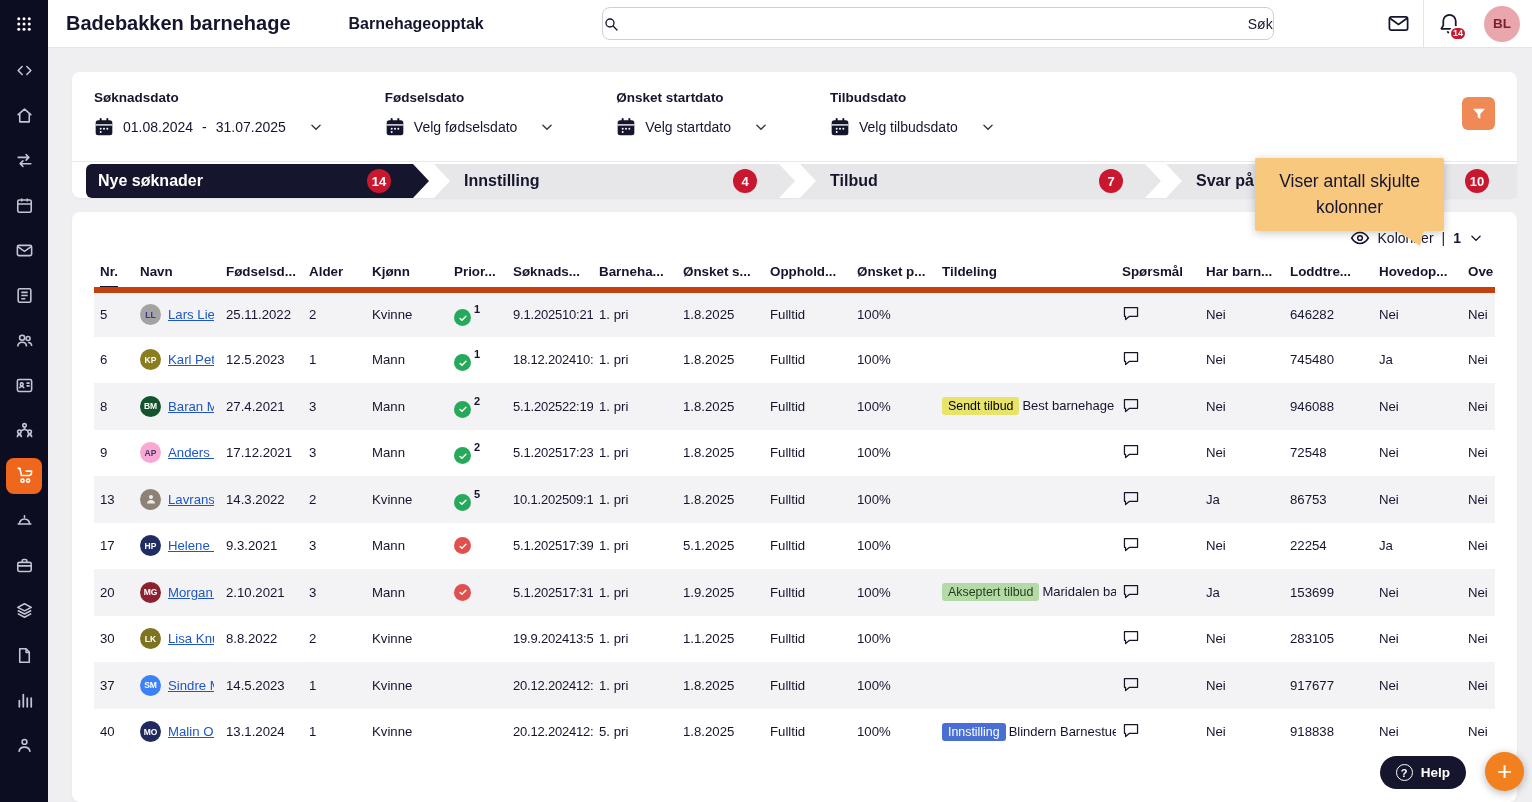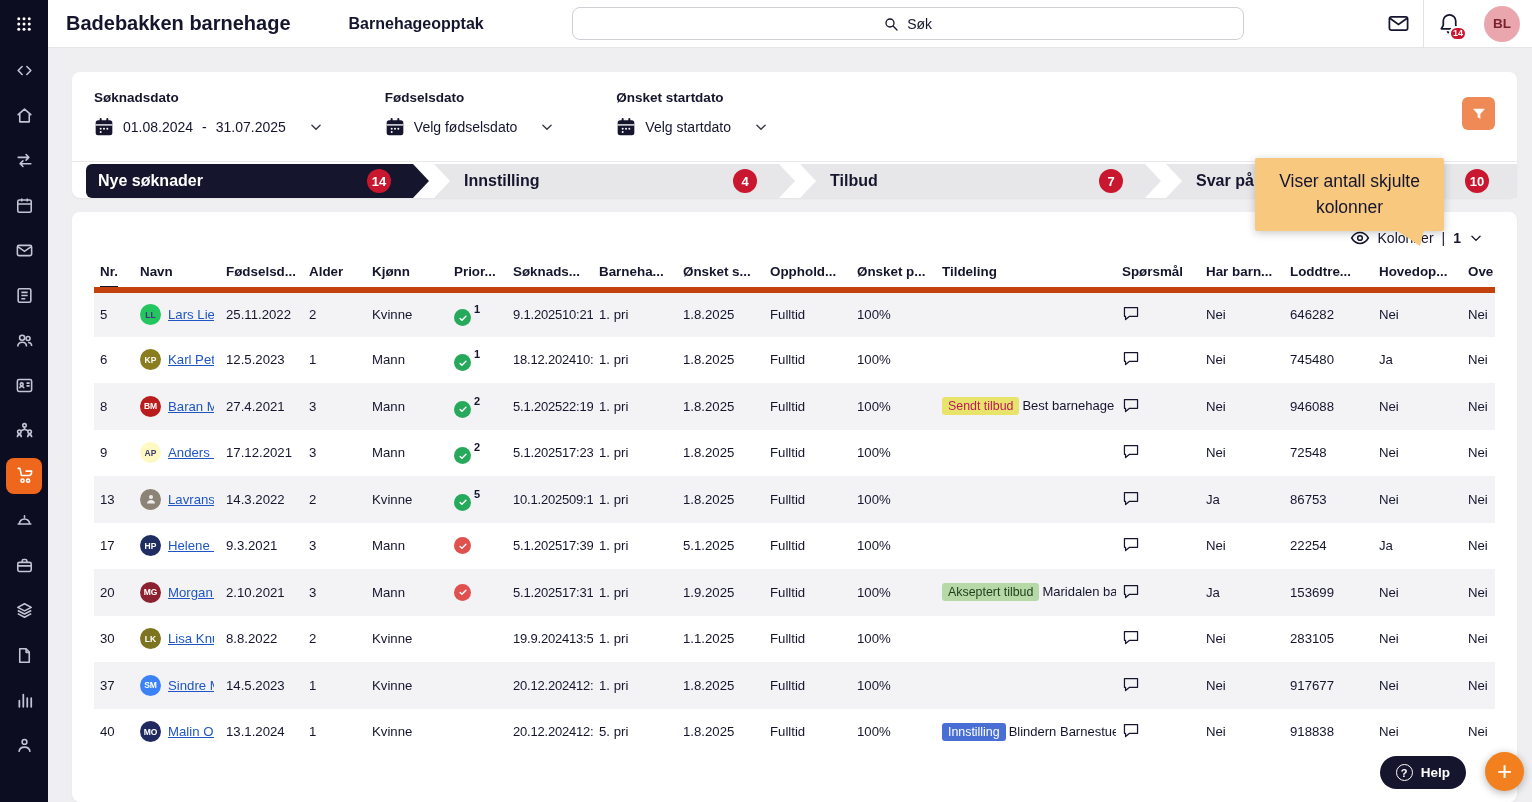--- a/index.html
+++ b/index.html
@@ -10,21 +10,21 @@
   .sidebar{width:48px;background:#0d0d22;display:flex;flex-direction:column;align-items:center;flex-shrink:0;z-index:20}
   .side-btn{width:48px;height:45px;display:flex;align-items:center;justify-content:center;color:#c2c6d4;cursor:pointer}
   .side-btn.top{height:48px;color:#fff}
   .side-btn .act{width:36px;height:36px;border-radius:8px;background:#ee671c;display:flex;align-items:center;justify-content:center;color:#fff}
 
   
   .main{flex:1;display:flex;flex-direction:column;min-width:0}
   .topbar{height:48px;background:#fff;border-bottom:1px solid #e5e5e8;display:flex;align-items:center;padding:0 12px 0 18px;flex-shrink:0}
   .app-title{font-size:20px;font-weight:700}
   .module-title{font-size:16px;font-weight:700;margin-left:58px}
-  .search{width:672px;height:33px;margin-left:88px;border:1.5px solid #cfd0d6;border-radius:8px;display:flex;align-items:center;justify-content:center;gap:8px;font-size:14px;color:#15152e;background:#fff;cursor:text}
+  .search{width:672px;height:33px;margin-left:118px;border:1.5px solid #cfd0d6;border-radius:8px;display:flex;align-items:center;justify-content:space-between;gap:8px;font-size:14px;color:#15152e;background:#fff;cursor:text}
   .top-icons{margin-left:auto;display:flex;align-items:center;gap:0;height:48px}
   .icon-btn{width:50px;height:48px;display:flex;align-items:center;justify-content:center;position:relative;cursor:pointer}
   .vdiv{width:1px;height:48px;background:#e3e3e7}
   .bell-badge{position:absolute;right:7px;bottom:7px;min-width:15px;height:15px;border-radius:8px;background:#c9172f;color:#fff;font-size:9px;font-weight:700;display:flex;align-items:center;justify-content:center;border:2px solid #fff;padding:0 2px}
   .avatar{width:36px;height:36px;border-radius:50%;background:#e9a6ad;color:#7a1f2e;font-size:13.5px;font-weight:700;display:flex;align-items:center;justify-content:center;margin-left:10px;cursor:pointer}
 
   
   .content{flex:1;overflow:hidden;padding:24px 15px 0 24px;display:flex;flex-direction:column}
   .card{background:#fff;border-radius:8px;box-shadow:0 1px 2px rgba(0,0,0,.05)}
 
@@ -55,21 +55,21 @@
   th span.sorted{border-bottom:2px solid #15152e;padding-bottom:7px}
   td{height:46.5px;padding:0 6px;white-space:nowrap;overflow:hidden}
   tr.alt{background:#f3f3f5}
   td:nth-child(7){font-size:13px;letter-spacing:-.2px}
   .nwrap{display:flex;align-items:center;gap:7px;overflow:hidden}
   .av{width:21px;height:21px;border-radius:50%;flex-shrink:0;display:flex;align-items:center;justify-content:center;font-size:8.5px;font-weight:700}
   .nlink{color:#1f56c4;text-decoration:underline;cursor:pointer;overflow:hidden;white-space:nowrap}
   .stat{width:17px;height:17px;border-radius:50%;display:inline-flex;align-items:center;justify-content:center;vertical-align:middle}
   .pnum{font-size:11px;font-weight:700;margin-left:3px;vertical-align:8px}
   .tag{display:inline-block;padding:2px 6px;border-radius:3px;font-size:12.4px;margin-right:3px}
-  .b-sent{background:#e8e36a;color:#be185d}
+  .b-sent{background:#e8e36a;color:#000000}
   .b-acc{background:#b6d9a8;color:#1e3d1a}
   .b-inn{background:#4a6fd4;color:#fff}
   .tag-txt{font-size:13px}
 
   
   .tooltip{position:absolute;left:1255px;top:158px;width:189px;background:#f8c87e;color:#15152e;font-size:17.5px;font-weight:400;line-height:1.5;text-align:center;padding:10px 6px;border-radius:2px;box-shadow:0 2px 8px rgba(0,0,0,.22);z-index:60}
   .tooltip::after{content:"";position:absolute;right:20px;bottom:-15px;border-style:solid;border-width:16px 4px 0 24px;border-color:#f8c87e transparent transparent transparent}
 
   
   .help-btn{position:absolute;right:66px;bottom:13px;height:33px;background:#15152e;color:#fff;border-radius:17px;display:flex;align-items:center;gap:8px;padding:0 16px;font-size:13.5px;font-weight:700;cursor:pointer;z-index:70}
@@ -273,20 +273,38 @@
             <svg width="20" height="20" viewBox="0 0 24 24">
                 <rect x="2" y="4" width="20" height="18" rx="3" fill="#15152e"></rect>
                 <path d="M2 9.5h20" stroke="#fff" stroke-width="1.6"></path>
                 <path d="M8 2.5v3.5M16 2.5v3.5" stroke="#15152e" stroke-width="2.4" stroke-linecap="round"></path>
                 <circle cx="8" cy="14" r="1.2" fill="#fff"></circle>
                 <circle cx="12" cy="14" r="1.2" fill="#fff"></circle>
                 <circle cx="16" cy="14" r="1.2" fill="#fff"></circle>
                 <circle cx="8" cy="18" r="1.2" fill="#fff"></circle>
               </svg>
             <span>Velg startdato</span>
+            <svg class="chev" width="14" height="14" viewBox="0 0 24 24" fill="none" stroke="#3a3a46" stroke-width="2.4" stroke-linecap="round">
+                <path d="M5 9l7 7 7-7"></path>
+              </svg>
+          </div>
+        </div>
+        <div class="fgroup">
+          <div class="flabel">Tilbudsdato</div>
+          <div class="fctl">
+            <svg width="20" height="20" viewBox="0 0 24 24">
+                <rect x="2" y="4" width="20" height="18" rx="3" fill="#15152e"></rect>
+                <path d="M2 9.5h20" stroke="#fff" stroke-width="1.6"></path>
+                <path d="M8 2.5v3.5M16 2.5v3.5" stroke="#15152e" stroke-width="2.4" stroke-linecap="round"></path>
+                <circle cx="8" cy="14" r="1.2" fill="#fff"></circle>
+                <circle cx="12" cy="14" r="1.2" fill="#fff"></circle>
+                <circle cx="16" cy="14" r="1.2" fill="#fff"></circle>
+                <circle cx="8" cy="18" r="1.2" fill="#fff"></circle>
+              </svg>
+            <span>Velg tilbudsdato</span>
             <svg class="chev" width="14" height="14" viewBox="0 0 24 24" fill="none" stroke="#3a3a46" stroke-width="2.4" stroke-linecap="round">
                 <path d="M5 9l7 7 7-7"></path>
               </svg>
           </div>
         </div>
         <div class="filter-btn">
           <svg width="16" height="16" viewBox="0 0 24 24" fill="#fff">
               <path d="M3 4h18l-7 8v7l-4-2v-5z"></path>
             </svg>
         </div>
@@ -346,21 +364,21 @@
                 <th style="width: 89px;"><span>Loddtre...</span></th>
                 <th style="width: 89px;"><span>Hovedop...</span></th>
                 <th style="width: 70px;"><span>Ove</span></th>
               </tr>
             </thead>
           <tbody id="body-rows">
               <tr class="alt">
                 <td>5</td>
                 <td>
                   <span class="nwrap">
-                    <span class="av" style="background:#22c55e;color:#4b2d87">LL</span>
+                    <span class="av" style="background:#a3a3a3;color:#4b2d87">LL</span>
                     <a class="nlink">Lars Lien</a>
                   </span>
                 </td>
                 <td>25.11.2022</td>
                 <td>2</td>
                 <td>Kvinne</td>
                 <td><span class="stat" style="background:#27a95c">
                     <svg width="10" height="10" viewBox="0 0 24 24" fill="none" stroke="#fff" stroke-width="3.4" stroke-linecap="round" stroke-linejoin="round">
                       <path d="M5 13l4.5 4.5L19 8"></path>
                     </svg>
@@ -406,21 +424,21 @@
                   </svg></td>
                 <td>Nei</td>
                 <td>745480</td>
                 <td>Ja</td>
                 <td>Nei</td>
               </tr>
               <tr class="alt">
                 <td>8</td>
                 <td>
                   <span class="nwrap">
-                    <span class="av" style="background:#b91c1c;color:#ffffff">BM</span>
+                    <span class="av" style="background:#14532d;color:#ffffff">BM</span>
                     <a class="nlink">Baran Ma</a>
                   </span>
                 </td>
                 <td>27.4.2021</td>
                 <td>3</td>
                 <td>Mann</td>
                 <td><span class="stat" style="background:#27a95c">
                     <svg width="10" height="10" viewBox="0 0 24 24" fill="none" stroke="#fff" stroke-width="3.4" stroke-linecap="round" stroke-linejoin="round">
                       <path d="M5 13l4.5 4.5L19 8"></path>
                     </svg>
@@ -436,21 +454,21 @@
                   </svg></td>
                 <td>Nei</td>
                 <td>946088</td>
                 <td>Nei</td>
                 <td>Nei</td>
               </tr>
               <tr>
                 <td>9</td>
                 <td>
                   <span class="nwrap">
-                    <span class="av" style="background:#fef9c3;color:#3c3c70">AP</span>
+                    <span class="av" style="background:#f9a8d4;color:#3c3c70">AP</span>
                     <a class="nlink">Anders Pe</a>
                   </span>
                 </td>
                 <td>17.12.2021</td>
                 <td>3</td>
                 <td>Mann</td>
                 <td><span class="stat" style="background:#27a95c">
                     <svg width="10" height="10" viewBox="0 0 24 24" fill="none" stroke="#fff" stroke-width="3.4" stroke-linecap="round" stroke-linejoin="round">
                       <path d="M5 13l4.5 4.5L19 8"></path>
                     </svg>

